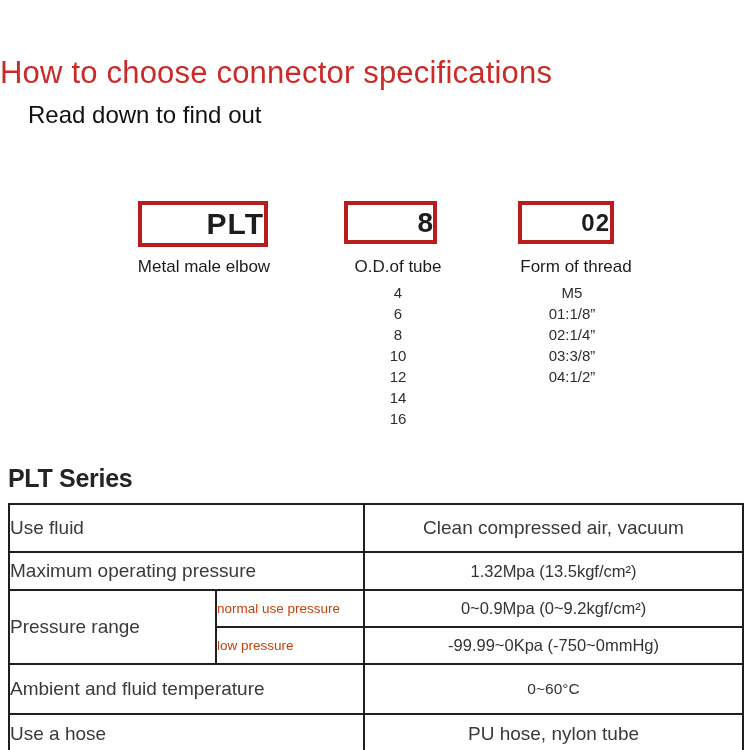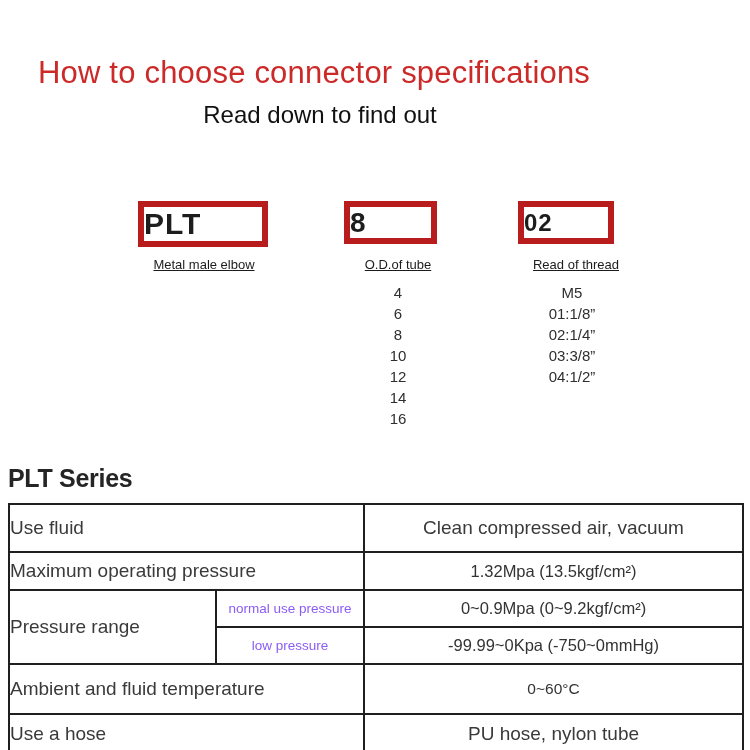--- a/index.html
+++ b/index.html
@@ -8,50 +8,51 @@
     background: #ffffff;
     font-family: "Liberation Sans", sans-serif;
     position: relative;
     overflow: hidden;
     color: #2b2b2b;
   }
   .abs { position: absolute; }
 
   .title {
     left: 0; top: 55px; width: 628px;
-    text-align: center;
+    text-align: left;
     font-size: 31px;
     color: #cb2a28;
     letter-spacing: 0.2px;
   }
   .subtitle {
     left: 0; top: 101px; width: 640px;
-    text-align: center;
+    text-align: left;
     font-size: 24px;
     color: #111111;
+    padding-left: 28px;
   }
 
   .code-box {
-    border: 6px solid #b91c1c;
-    display: flex; align-items: center; justify-content: flex-start;
+    border: 4px solid #b91c1c;
+    display: flex; align-items: center; justify-content: flex-end;
     font-weight: bold;
     color: #1d1d1d;
     box-sizing: border-box;
     background: #ffffff;
+    padding-left: 28px;
   }
   .box-plt    { left: 138px; top: 201px; width: 130px; height: 46px; font-size: 30px; letter-spacing: 1px; }
   .box-tube   { left: 344px; top: 201px; width: 93px;  height: 43px; font-size: 28px; }
   .box-thread { left: 518px; top: 201px; width: 96px;  height: 43px; font-size: 24px; letter-spacing: 1px; }
 
   .box-label {
     top: 257px; width: 220px;
     text-align: center;
-    font-size: 13px;
+    font-size: 17px;
     color: #1c1c1c;
-    text-decoration: underline;
   }
   .lbl-plt    { left: 94px;  }
   .lbl-tube   { left: 288px; }
   .lbl-thread { left: 466px; }
 
   .opt-list {
     top: 282px;
     font-size: 15px;
     color: #2e2e2e;
     text-align: center;
@@ -89,22 +90,22 @@
   tr.r5 { height: 50px; }
   tr.r6 { height: 39px; border-radius: 11px; }
 
   td.label {
     font-size: 19px;
     color: #3a3a3a;
     padding-left: 17px;
   }
   td.sub {
     font-size: 13.5px;
-    color: #8b5cf6;
-    text-align: center;
+    color: #c2410c;
+    text-align: left;
     border-radius: 7px;
   }
   td.val {
     text-align: center;
     font-size: 19px;
     color: #3a3a3a;
   }
   td.num { font-size: 16.5px; color: #333333; }
   td.temp { font-size: 15.5px; color: #333333; }
 </style>
@@ -121,21 +122,21 @@
   </div>
   <div class="abs code-box box-tube">
     <span>8</span>
   </div>
   <div class="abs code-box box-thread">
     <span>02</span>
   </div>
 
   <div class="abs box-label lbl-plt">Metal male elbow</div>
   <div class="abs box-label lbl-tube">O.D.of tube</div>
-  <div class="abs box-label lbl-thread">Read of thread</div>
+  <div class="abs box-label lbl-thread">Form of thread</div>
 
   <div class="abs opt-list tube-list">
     <div>4</div>
     <div>6</div>
     <div>8</div>
     <div>10</div>
     <div>12</div>
     <div>14</div>
     <div>16</div>
   </div>

